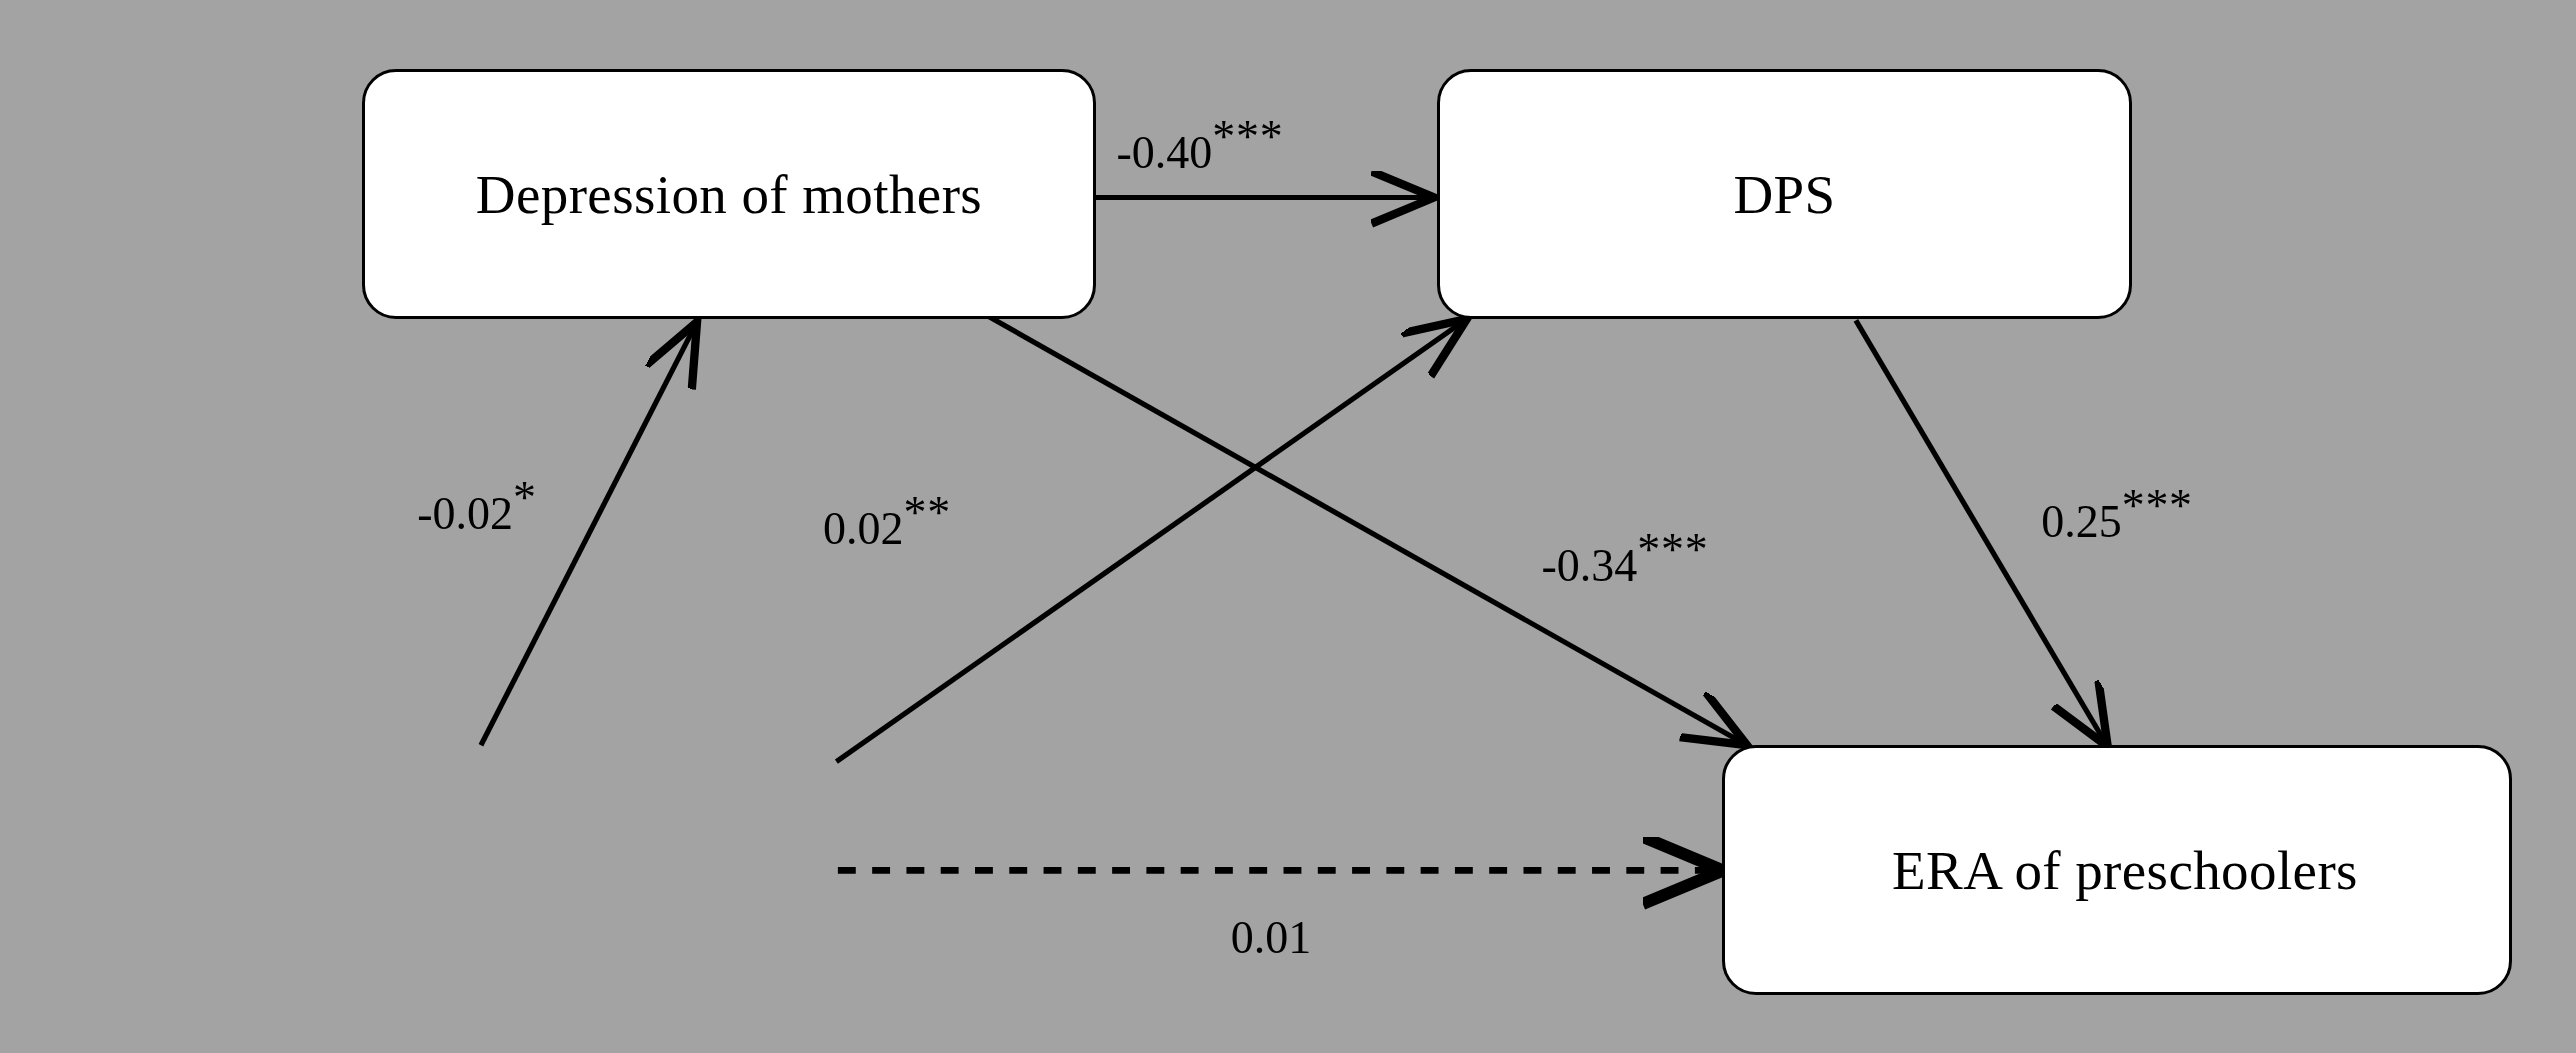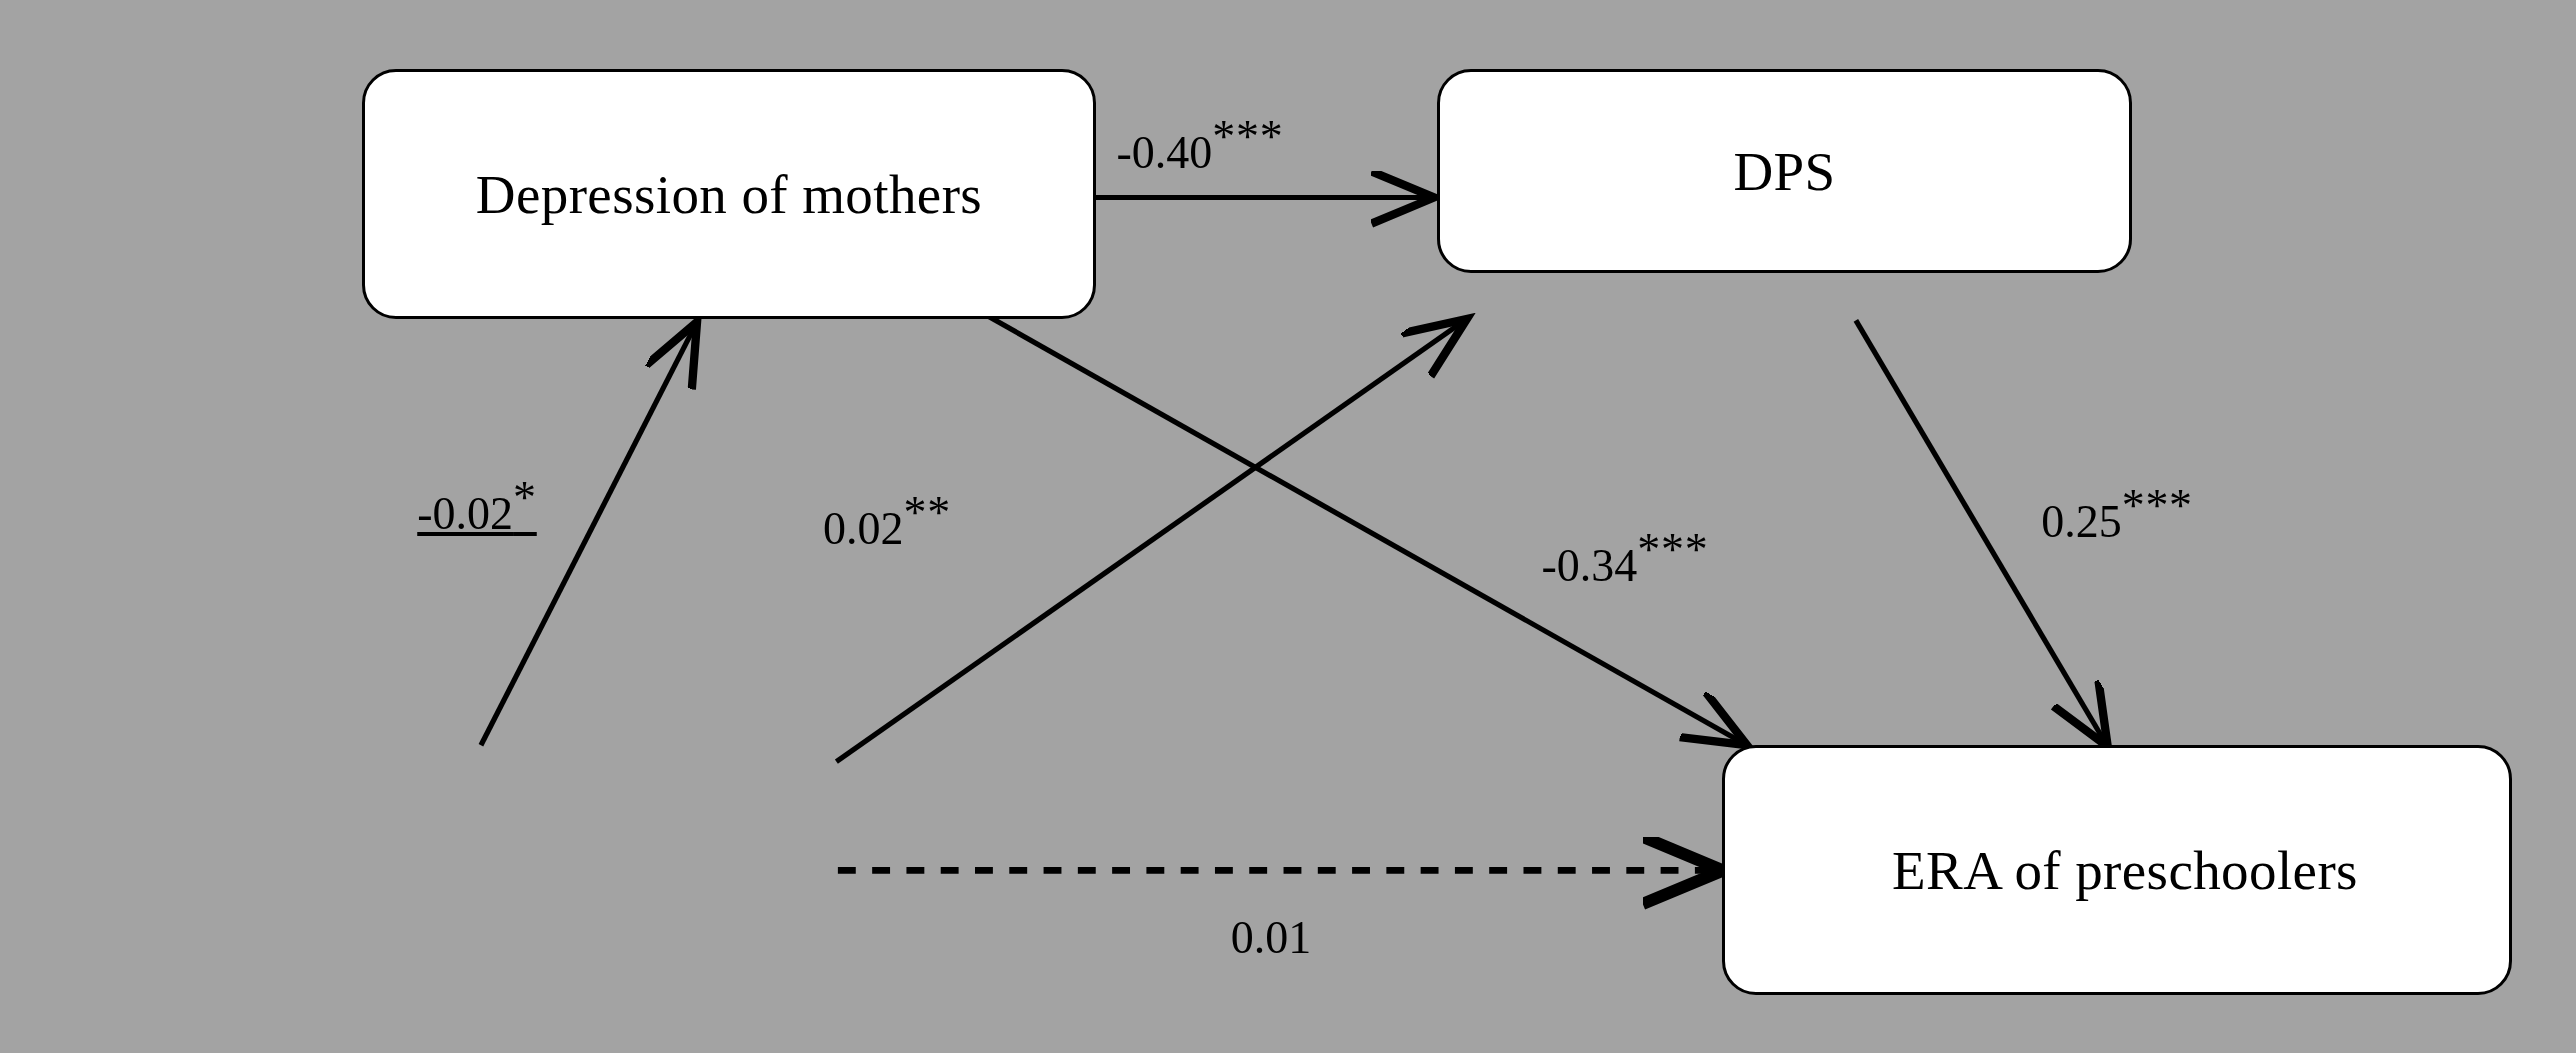--- a/index.html
+++ b/index.html
@@ -83,30 +83,30 @@
 
     <line x1="2490" y1="430" x2="2828" y2="1002" stroke="#000000" stroke-width="7" marker-end="url(#arrowhead)"></line>
 
     <line x1="1124" y1="1168" x2="2312" y2="1168" stroke="#000000" stroke-width="9" stroke-dasharray="24 22" marker-end="url(#arrowhead-dash)"></line>
   </svg>
 
   <div class="node-box" id="node-depression" style="left:362px; top:69px; width:734px; height:250px;">
     <span class="node-label">Depression of mothers</span>
   </div>
 
-  <div class="node-box" id="node-dps" style="left:1437px; top:69px; width:695px; height:204px;">
+  <div class="node-box" id="node-dps" style="left:1437px; top:69px; width:695px; height:250px;">
     <span class="node-label">DPS</span>
   </div>
 
 
   <div class="node-box" id="node-era" style="left:1722px; top:745px; width:790px; height:250px;padding-left:16px;">
     <span class="node-label">ERA of preschoolers</span>
   </div>
 
-  <div class="edge-label" style="left:477px; top:514px;text-decoration:underline;">
+  <div class="edge-label" style="left:477px; top:514px;">
     <span class="coef">-0.02</span><span class="stars">*</span>
   </div>
 
   <div class="edge-label" style="left:1200px; top:153px;">
     <span class="coef">-0.40</span><span class="stars">***</span>
   </div>
 
   <div class="edge-label" style="left:887px; top:529px;">
     <span class="coef">0.02</span><span class="stars">**</span>
   </div>

